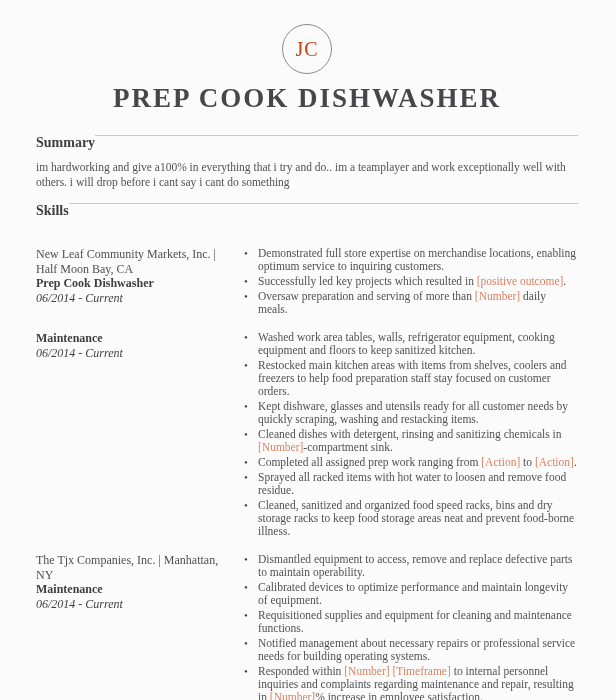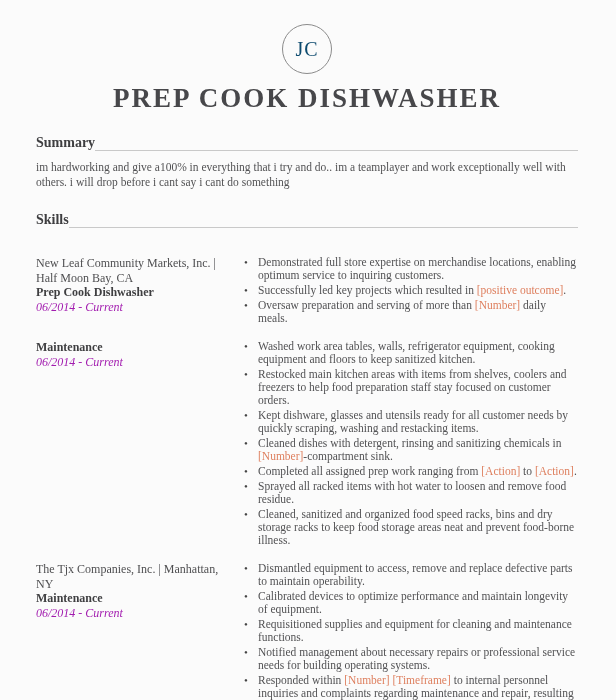--- a/index.html
+++ b/index.html
@@ -27,36 +27,36 @@
     width: 50px;
     height: 50px;
     margin: 0 auto;
     border: 1px solid #8b8b8b;
     border-radius: 50%;
     display: flex;
     align-items: center;
     justify-content: center;
     font-size: 20px;
     letter-spacing: 1px;
-    color: #0c4a6e;
+    color: #c2410c;
   }
   .title {
     margin-top: 9px;
     text-align: center;
     font-size: 27px;
     font-weight: 700;
     letter-spacing: 2px;
     color: #47474a;
   }
   .section-summary { margin-top: 21px; }
-  .section-skills { margin-top: 22px; font-family: Liberation Serif, serif; }
+  .section-skills { margin-top: 13px; font-family: Liberation Serif, serif; }
   .section-experience { margin-top: 28px; }
   .sec-head {
     display: flex;
-    align-items: flex-end;
+    align-items: flex-start;
   }
   .sec-head .label {
     font-size: 14px;
     font-weight: 600;
     color: var(--heading);
     white-space: nowrap;
   }
   .sec-head .rule {
     flex: 1;
     height: 1px;
@@ -75,21 +75,21 @@
     column-gap: 16px;
     margin-bottom: 13px;
   }
   .job-left {
     font-size: 12px;
     line-height: 14.5px;
     color: #4f4f51;
     padding-right: 8px;
   }
   .job-role { font-weight: 700; color: #3f3f41; }
-  .job-dates { font-style: italic; color: #a21caf; font-family: Liberation Serif, serif; }
+  .job-dates { font-style: italic; color: #404040; font-family: Liberation Serif, serif; }
   .job-bullets { list-style: none; }
   .job-bullets li {
     display: flex;
     margin-bottom: 2px;
     font-size: 11.5px;
     line-height: 13px;
   }
   .job-bullets .dot {
     flex: none;
     width: 14px;

